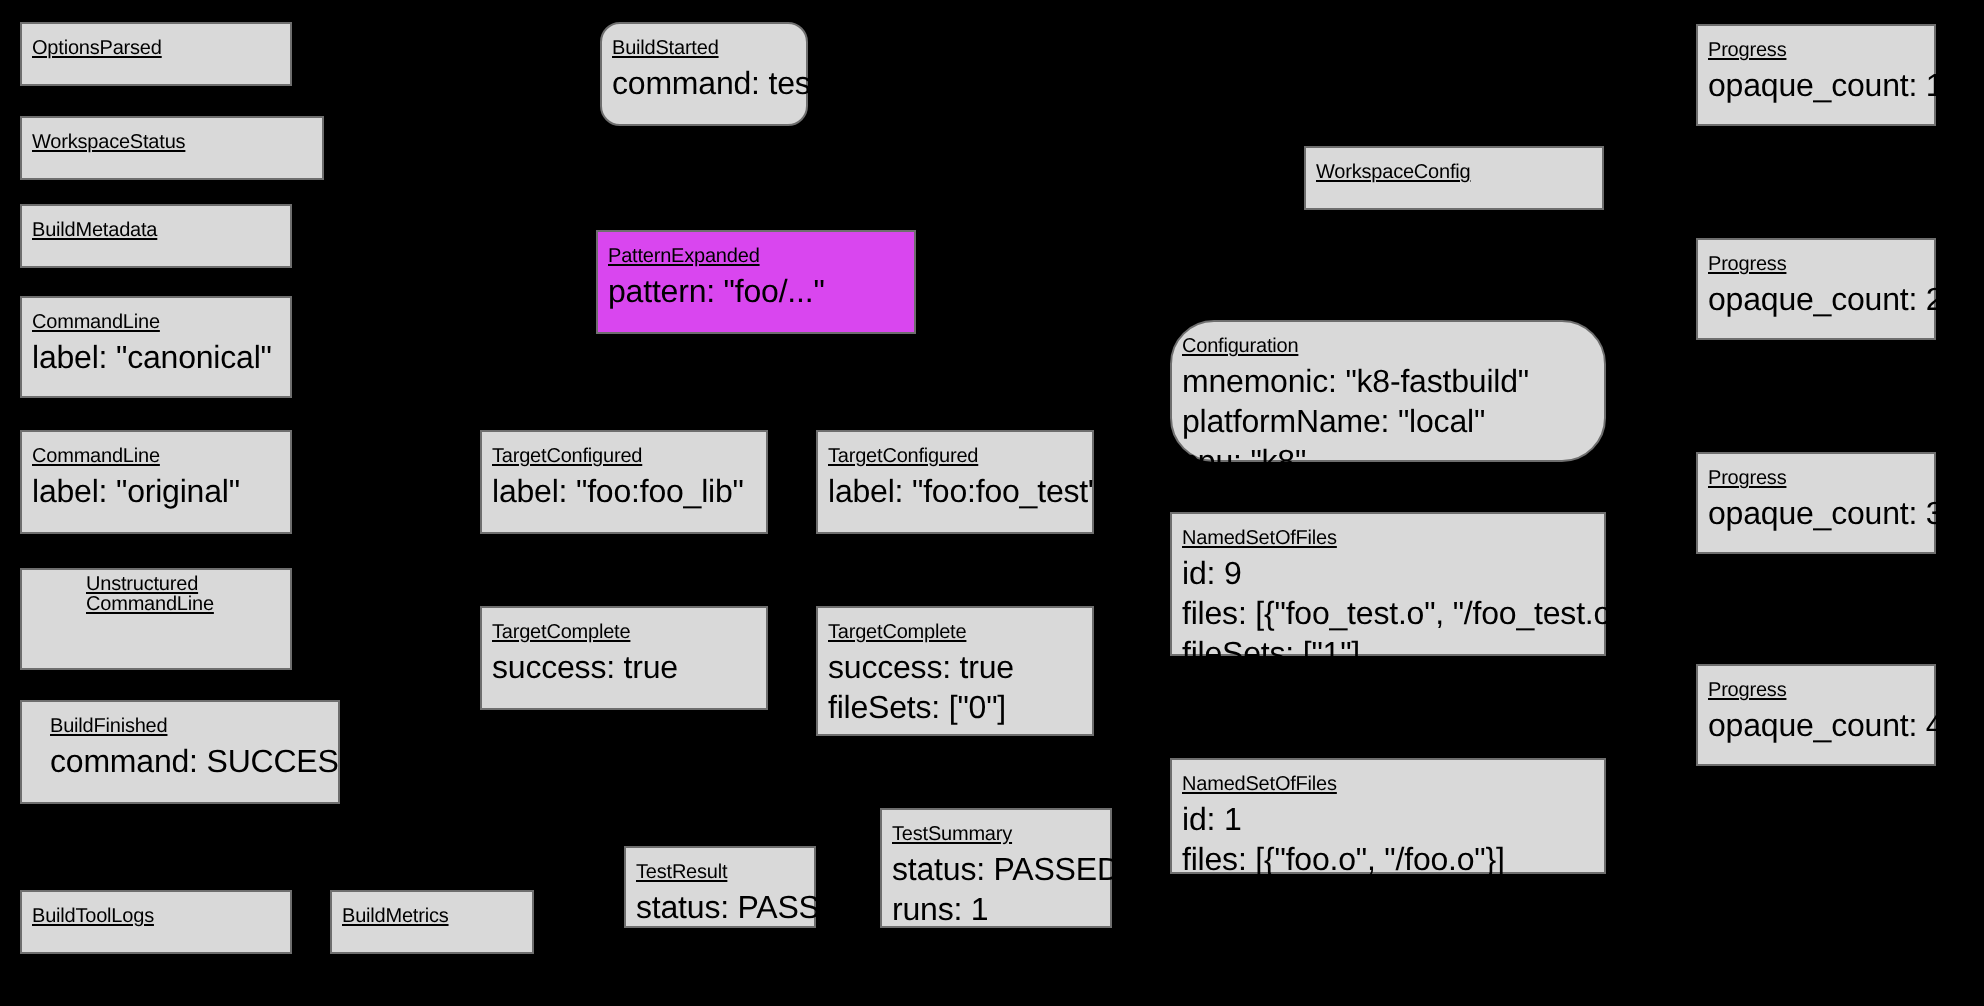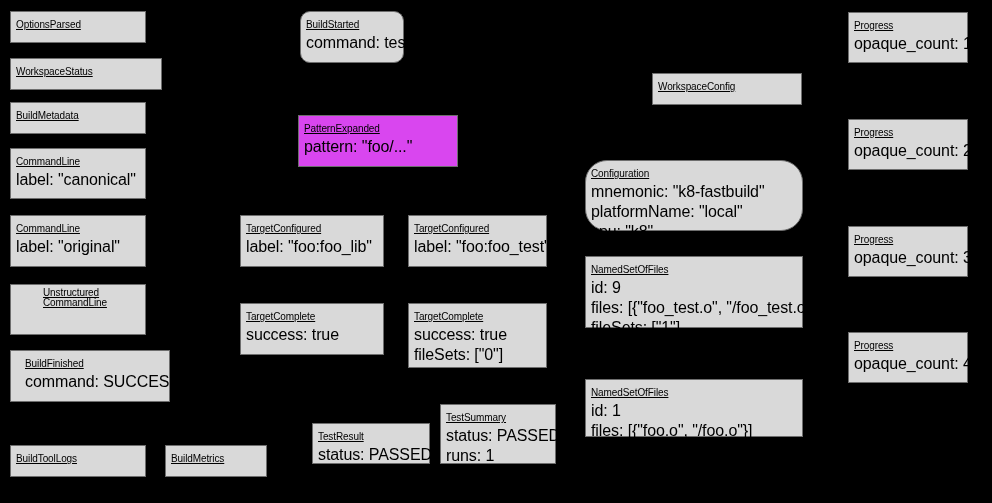--- a/index.html
+++ b/index.html
@@ -81,21 +81,21 @@
     <div class="node" style="left: 408px; top: 215px; width: 139px; height: 52px; background: rgb(217, 217, 217); border-color: rgb(110, 110, 110); color: rgb(0, 0, 0);"><div class="node-title">TargetConfigured</div><div class="node-fields">
         <div class="node-field">label: "foo:foo_test"</div>
       </div></div>
     <div class="node" style="left: 240px; top: 303px; width: 144px; height: 52px; background: rgb(217, 217, 217); border-color: rgb(110, 110, 110); color: rgb(0, 0, 0);"><div class="node-title">TargetComplete</div><div class="node-fields">
         <div class="node-field">success: true</div>
       </div></div>
     <div class="node" style="left: 408px; top: 303px; width: 139px; height: 65px; background: rgb(217, 217, 217); border-color: rgb(110, 110, 110); color: rgb(0, 0, 0);"><div class="node-title">TargetComplete</div><div class="node-fields">
         <div class="node-field">success: true</div>
         <div class="node-field">fileSets: ["0"]</div>
       </div></div>
-    <div class="node" style="left: 312px; top: 423px; width: 118px; height: 41px; background: rgb(217, 217, 217); border-color: rgb(110, 110, 110); color: rgb(0, 0, 0);"><div class="node-title">TestResult</div><div class="node-fields">
+    <div class="node" style="left: 312px; top: 423px; width: 96px; height: 41px; background: rgb(217, 217, 217); border-color: rgb(110, 110, 110); color: rgb(0, 0, 0);"><div class="node-title">TestResult</div><div class="node-fields">
         <div class="node-field">status: PASSED</div>
       </div></div>
     <div class="node" style="left: 440px; top: 404px; width: 116px; height: 60px; background: rgb(217, 217, 217); border-color: rgb(110, 110, 110); color: rgb(0, 0, 0);"><div class="node-title">TestSummary</div><div class="node-fields">
         <div class="node-field">status: PASSED</div>
         <div class="node-field">runs: 1</div>
       </div></div>
     <div class="node title-only" style="left: 652px; top: 73px; width: 150px; height: 32px; background: rgb(217, 217, 217); border-color: rgb(110, 110, 110); color: rgb(0, 0, 0);"><div class="node-title">WorkspaceConfig</div></div>
     <div class="node" style="left: 585px; top: 160px; width: 218px; height: 71px; background: rgb(217, 217, 217); border-color: rgb(110, 110, 110); color: rgb(0, 0, 0); border-radius: 22px;"><div class="node-title">Configuration</div><div class="node-fields">
         <div class="node-field">mnemonic: "k8-fastbuild"</div>
         <div class="node-field">platformName: "local"</div>

